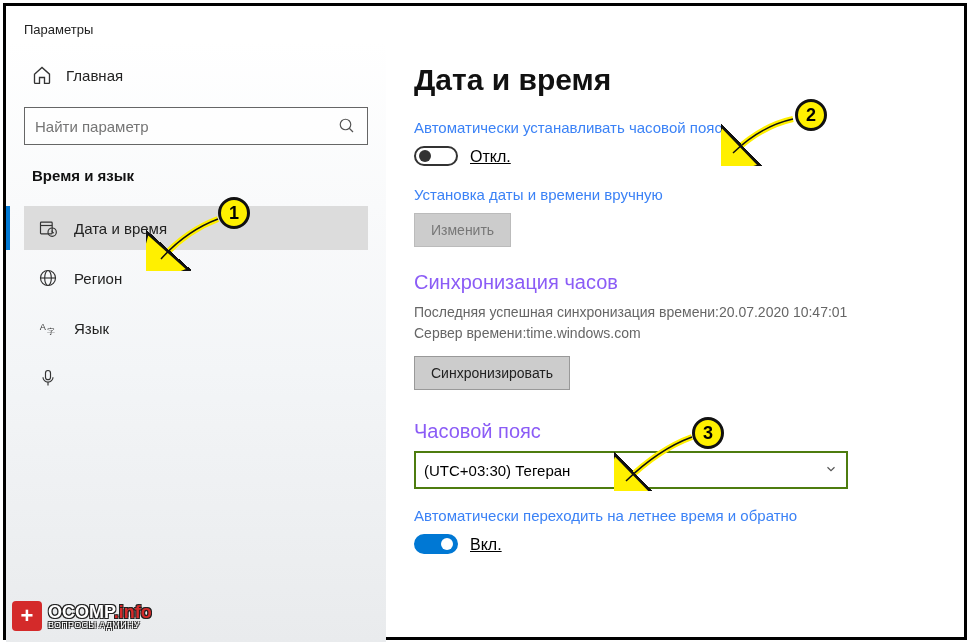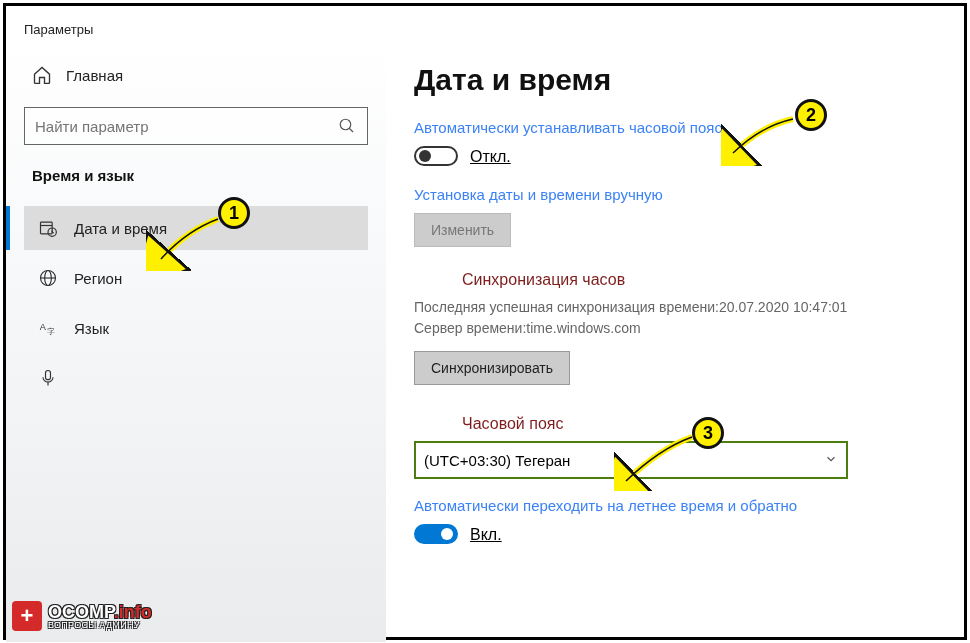--- a/index.html
+++ b/index.html
@@ -20,21 +20,21 @@
     .content { flex: 1; padding: 22px 40px 0 28px; overflow-y: auto; }
     h1 { font-size: 30px; font-weight: 600; color: #111; margin-bottom: 22px; }
     .label { font-size: 15px; color: #3b82f6; margin-bottom: 10px; }
     .toggle-row { display: flex; align-items: flex-end; gap: 12px; margin-bottom: 20px; text-decoration: underline; }
     .toggle { width: 44px; height: 20px; border: 2px solid #333; border-radius: 12px; position: relative; cursor: pointer; background: #fff; }
     .toggle .knob { position: absolute; width: 12px; height: 12px; border-radius: 50%; background: #333; top: 2px; left: 3px; }
     .toggle.on { background: #0078d4; border-color: #0078d4; }
     .toggle.on .knob { background: #fff; left: auto; right: 3px; }
     .btn { display: inline-block; padding: 8px 16px; background: #ccc; border: 1px solid #bbb; font-size: 14px; color: #777; margin-bottom: 24px; cursor: default; }
     .btn.enabled { background: #ccc; color: #222; border-color: #999; cursor: pointer; }
-    .section-title { font-size: 16px; color: #7f1d1d; margin-bottom: 8px; margin-left: 48px; }
+    .section-title { font-size: 20px; color: #8b5cf6; margin-bottom: 8px; }
     .meta { font-size: 14px; color: #666; line-height: 1.5; margin-bottom: 12px; }
     .select { border: 2px solid #4d7c0f; height: 38px; display: flex; align-items: center; justify-content: space-between; padding: 0 8px; font-size: 15px; cursor: pointer; margin-bottom: 18px; width: 434px; }
     .chev { font-size: 14px; color: #555; }
     .callout { position: absolute; width: 32px; height: 32px; border-radius: 50%; background: #fff000; border: 3px solid #111; display: flex; align-items: center; justify-content: center; font-weight: bold; font-size: 18px; z-index: 10; }
     .arrow-svg { position: absolute; z-index: 9; pointer-events: none; }
     .watermark { position: absolute; left: 6px; bottom: 6px; z-index: 20; display: flex; align-items: center; gap: 6px; }
     .wm-badge { background: #d42a2a; color: #fff; font-size: 22px; font-weight: bold; width: 30px; height: 30px; display: flex; align-items: center; justify-content: center; border-radius: 4px; }
     .wm-txt { display: flex; flex-direction: column; line-height: 1; }
     .wm-main { font-size: 18px; font-weight: bold; color: #fff; text-shadow: -1px -1px 0 #222, 1px -1px 0 #222, -1px 1px 0 #222, 1px 1px 0 #222; }
     .wm-main .info { color: #d42a2a; }

